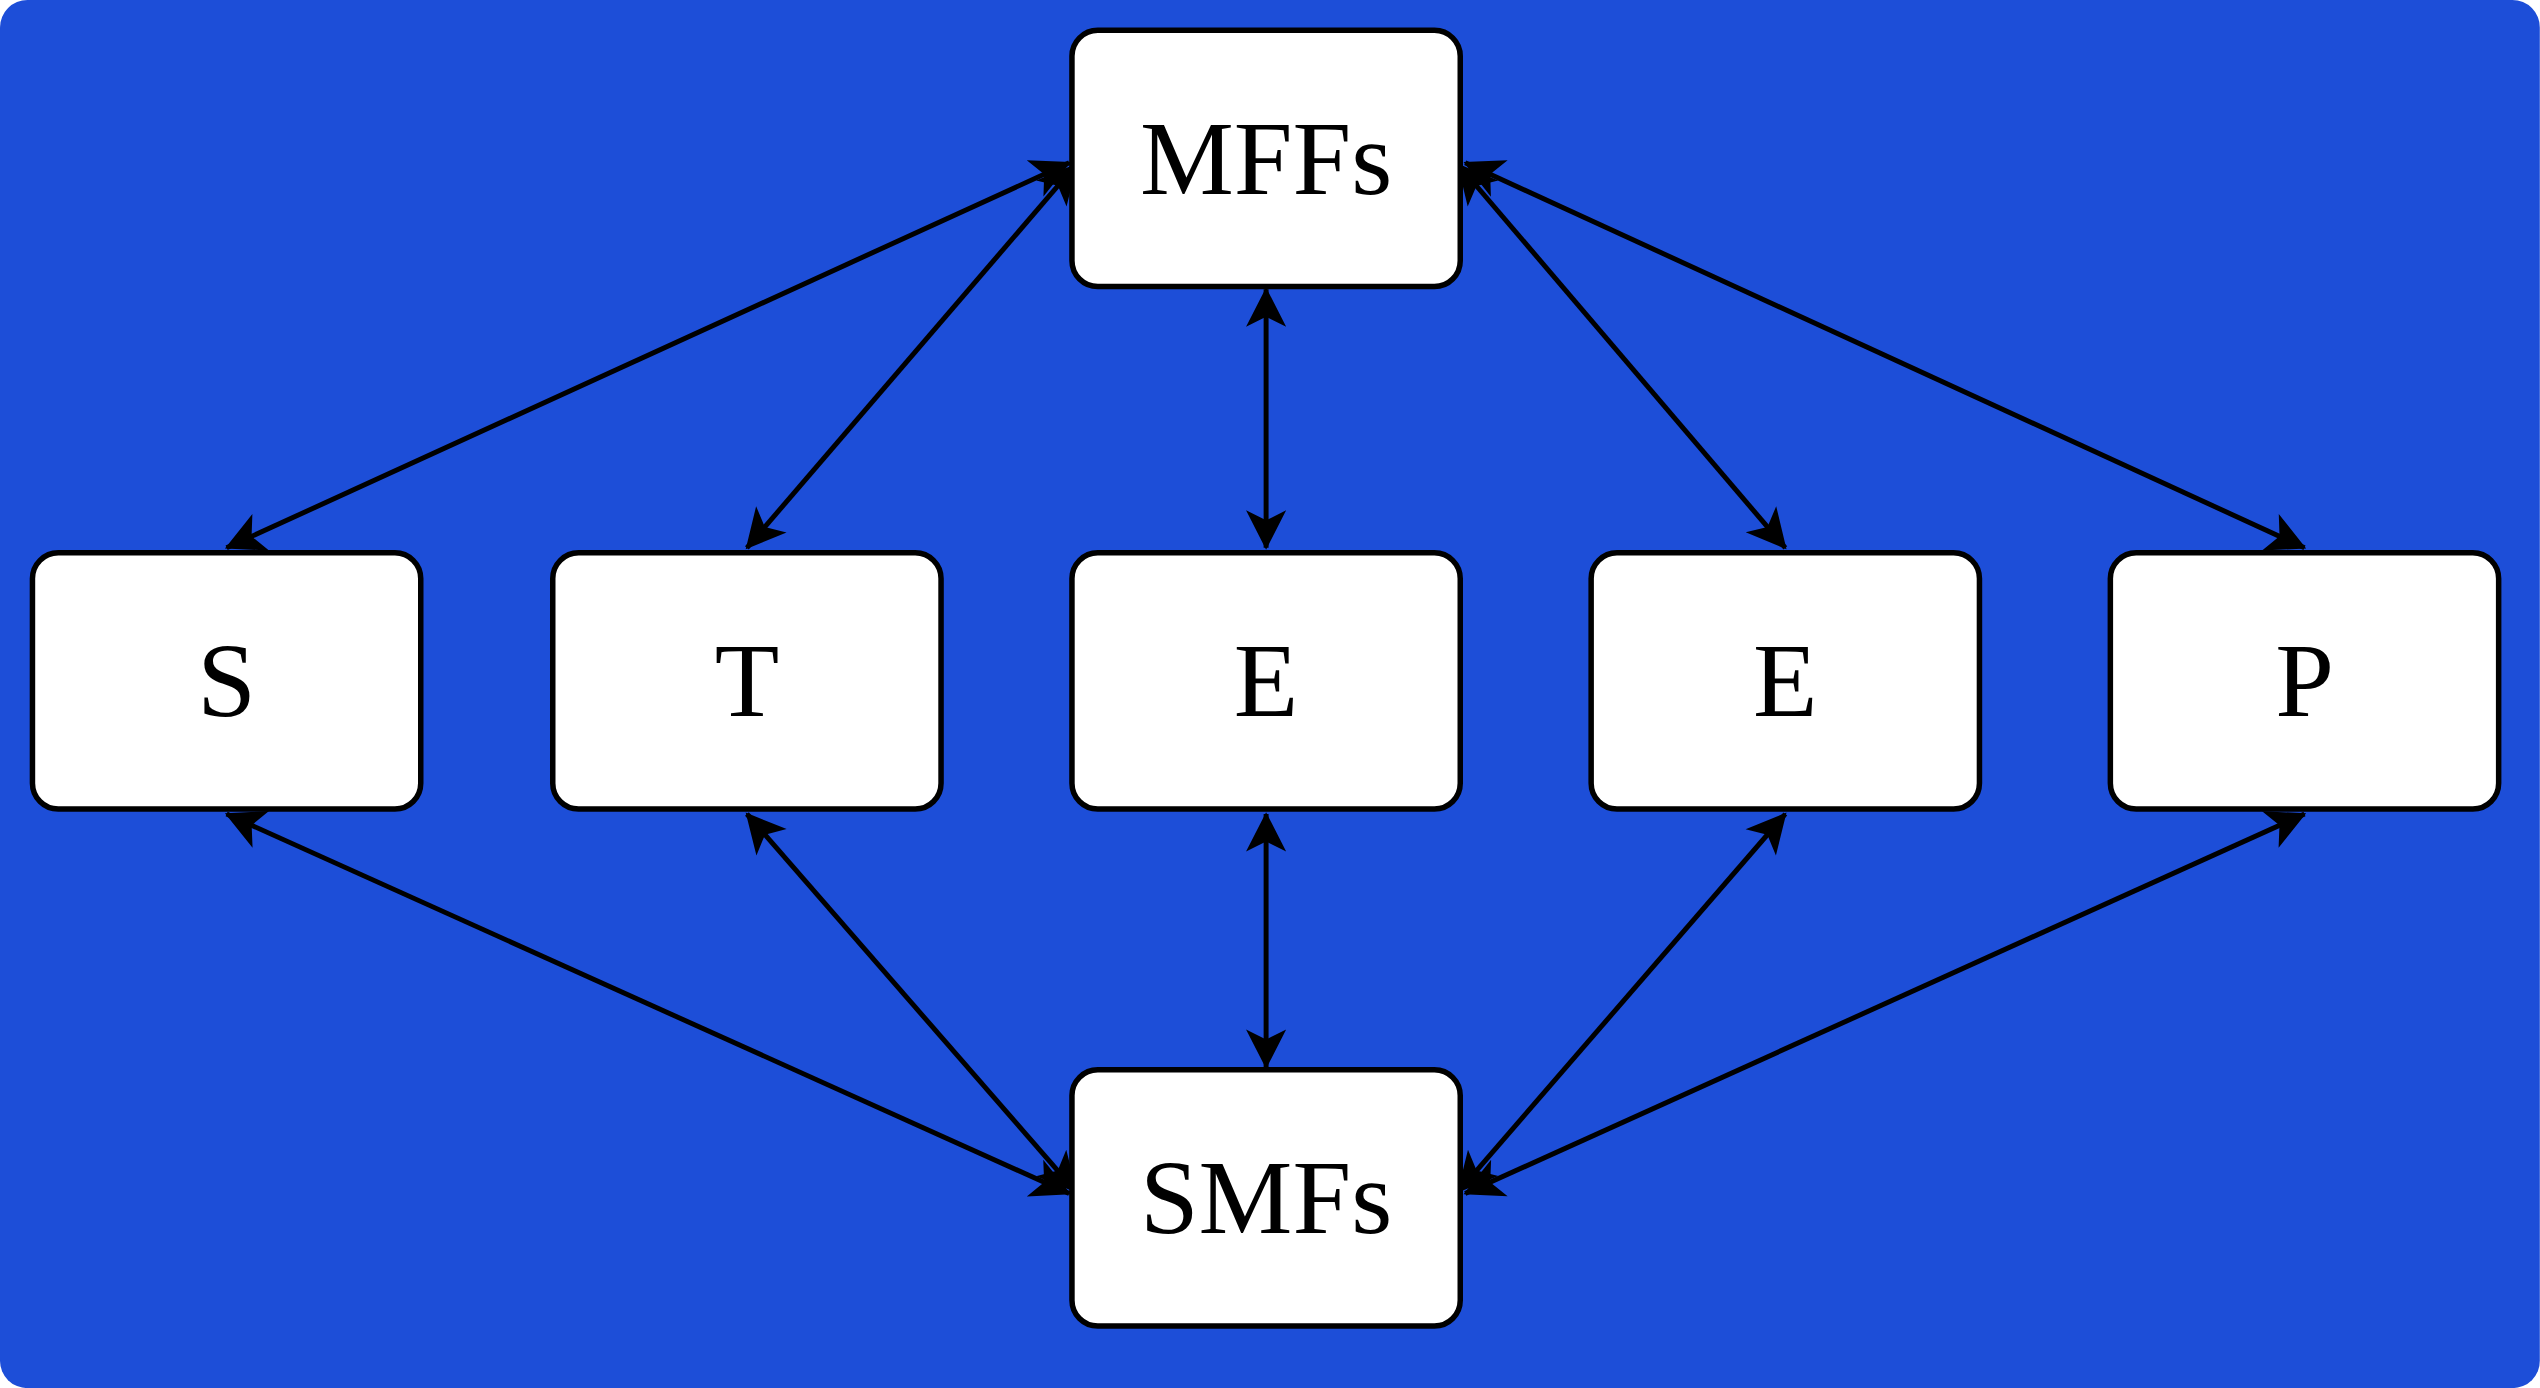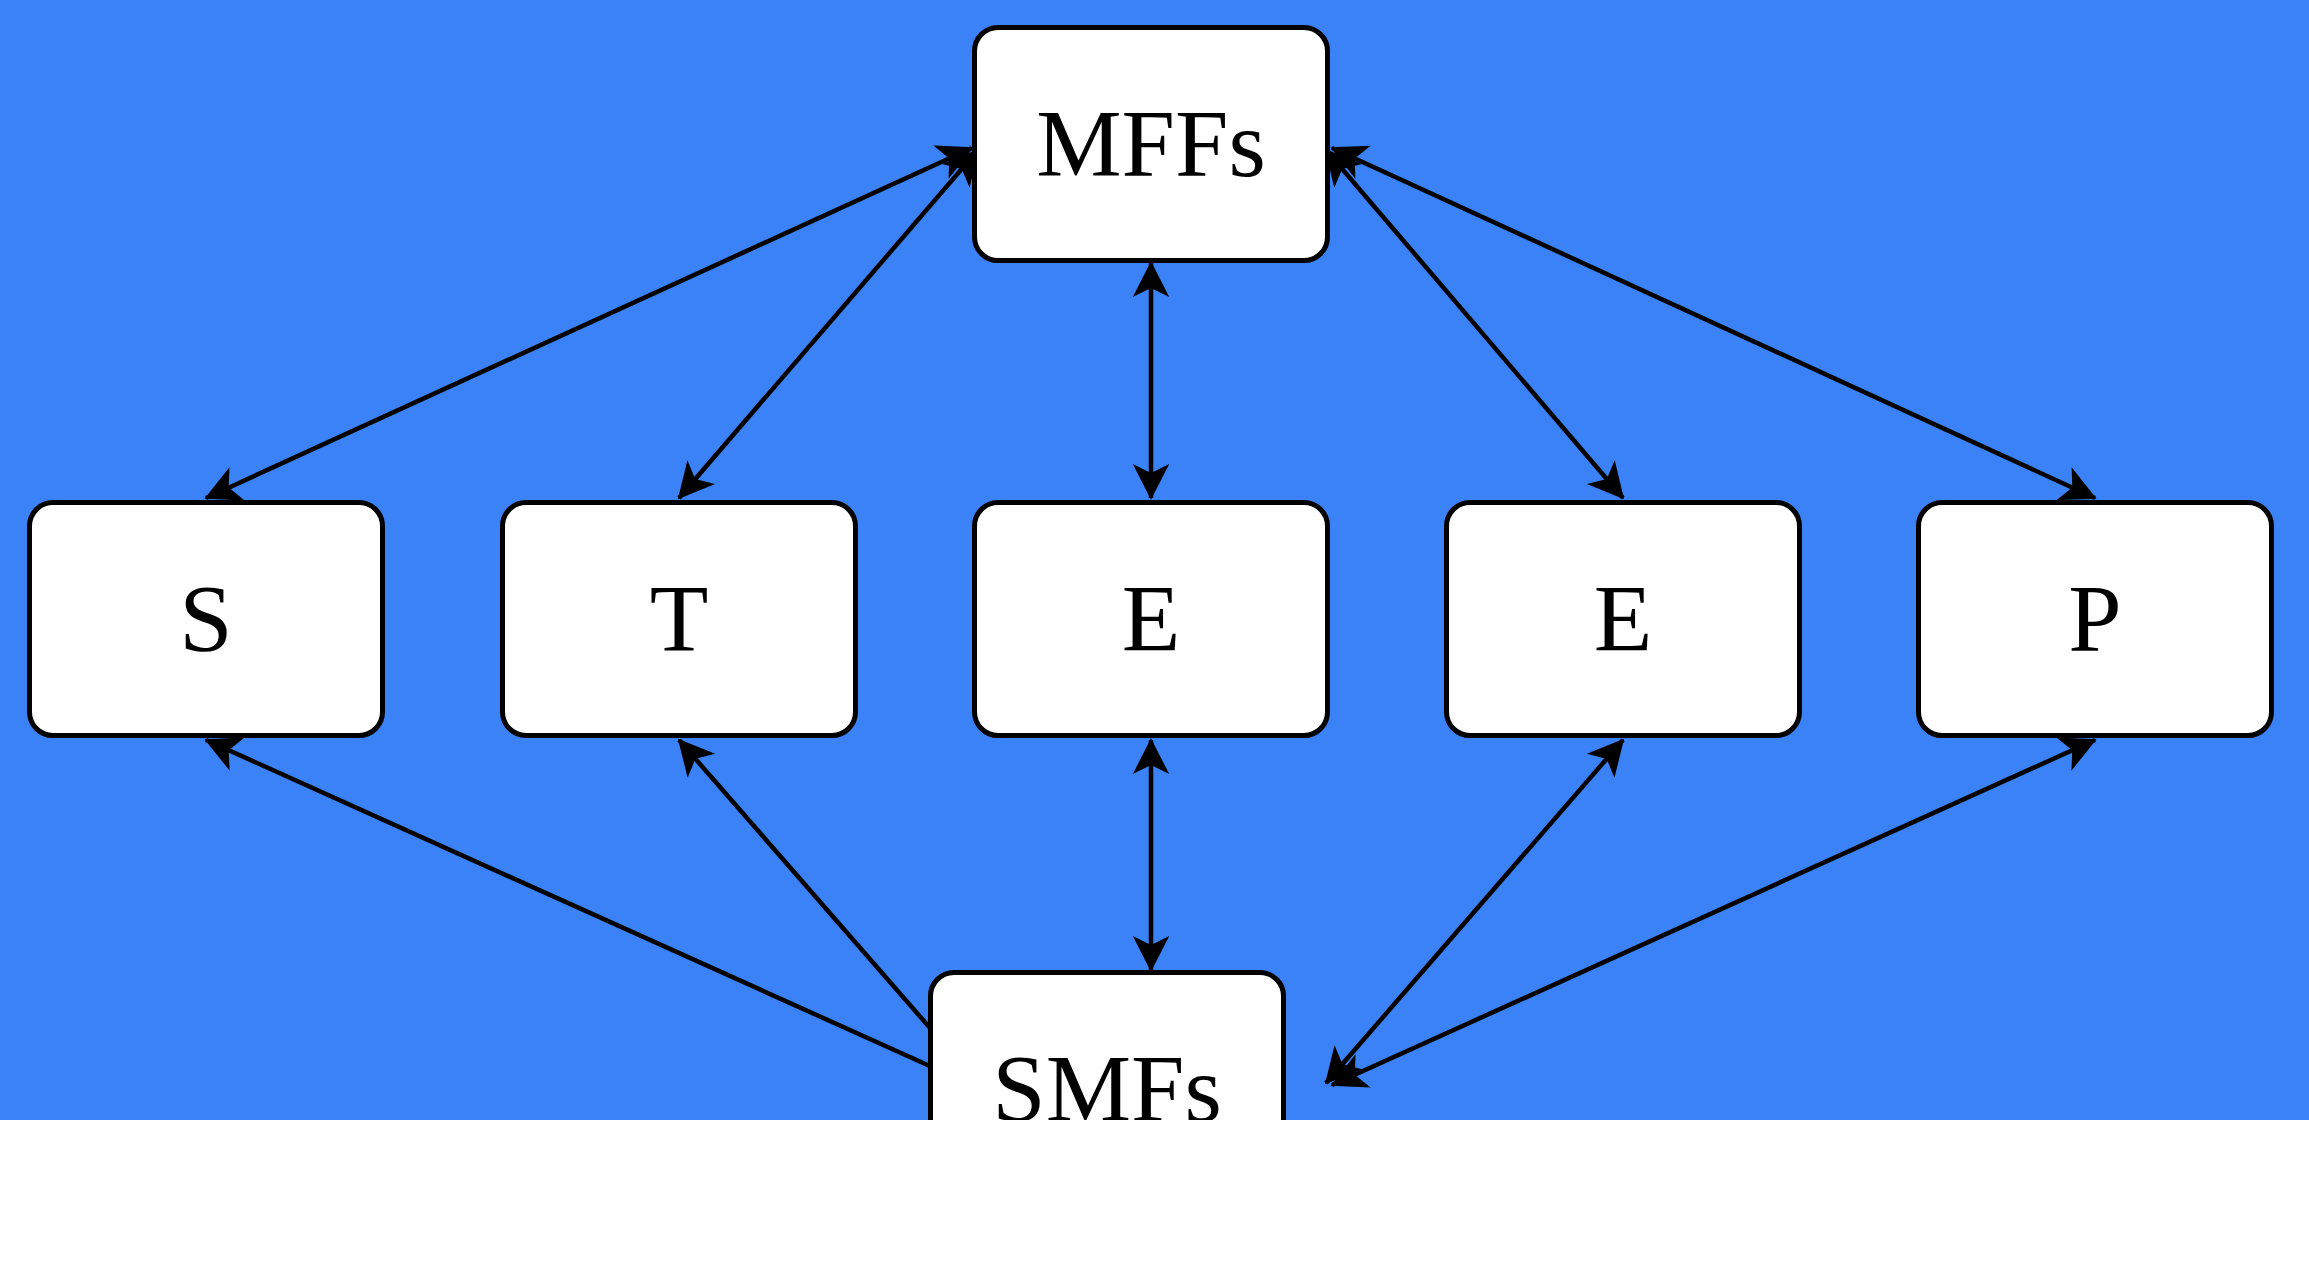--- a/index.html
+++ b/index.html
@@ -7,23 +7,24 @@
     margin: 0;
     padding: 0;
     background: #ffffff;
   }
   body {
     font-family: "Liberation Serif", "DejaVu Serif", serif;
   }
   #diagram-canvas {
     position: relative;
     width: 2309px;
-    height: 1120px;
-    background: #3b82f6;
+    height: 1262px;
+    background: #1d4ed8;
     overflow: hidden;
+    border-radius: 25px;
   }
   #edge-layer {
     position: absolute;
     top: 0;
     left: 0;
     width: 2309px;
     height: 1262px;
   }
   .node-box {
     position: absolute;
@@ -95,17 +96,17 @@
   </div>
 
   <div class="node-box" style="left: 1444px; top: 500px; width: 358px; height: 238px;">
     <span class="node-label label-letter">E</span>
   </div>
 
   <div class="node-box" style="left: 1916px; top: 500px; width: 358px; height: 238px;">
     <span class="node-label label-letter">P</span>
   </div>
 
-  <div class="node-box" style="left: 928px; top: 970px; width: 358px; height: 238px;">
+  <div class="node-box" style="left: 972px; top: 970px; width: 358px; height: 238px;">
     <span class="node-label label-hub">SMFs</span>
   </div>
 
 </div>
 
 </body></html>

